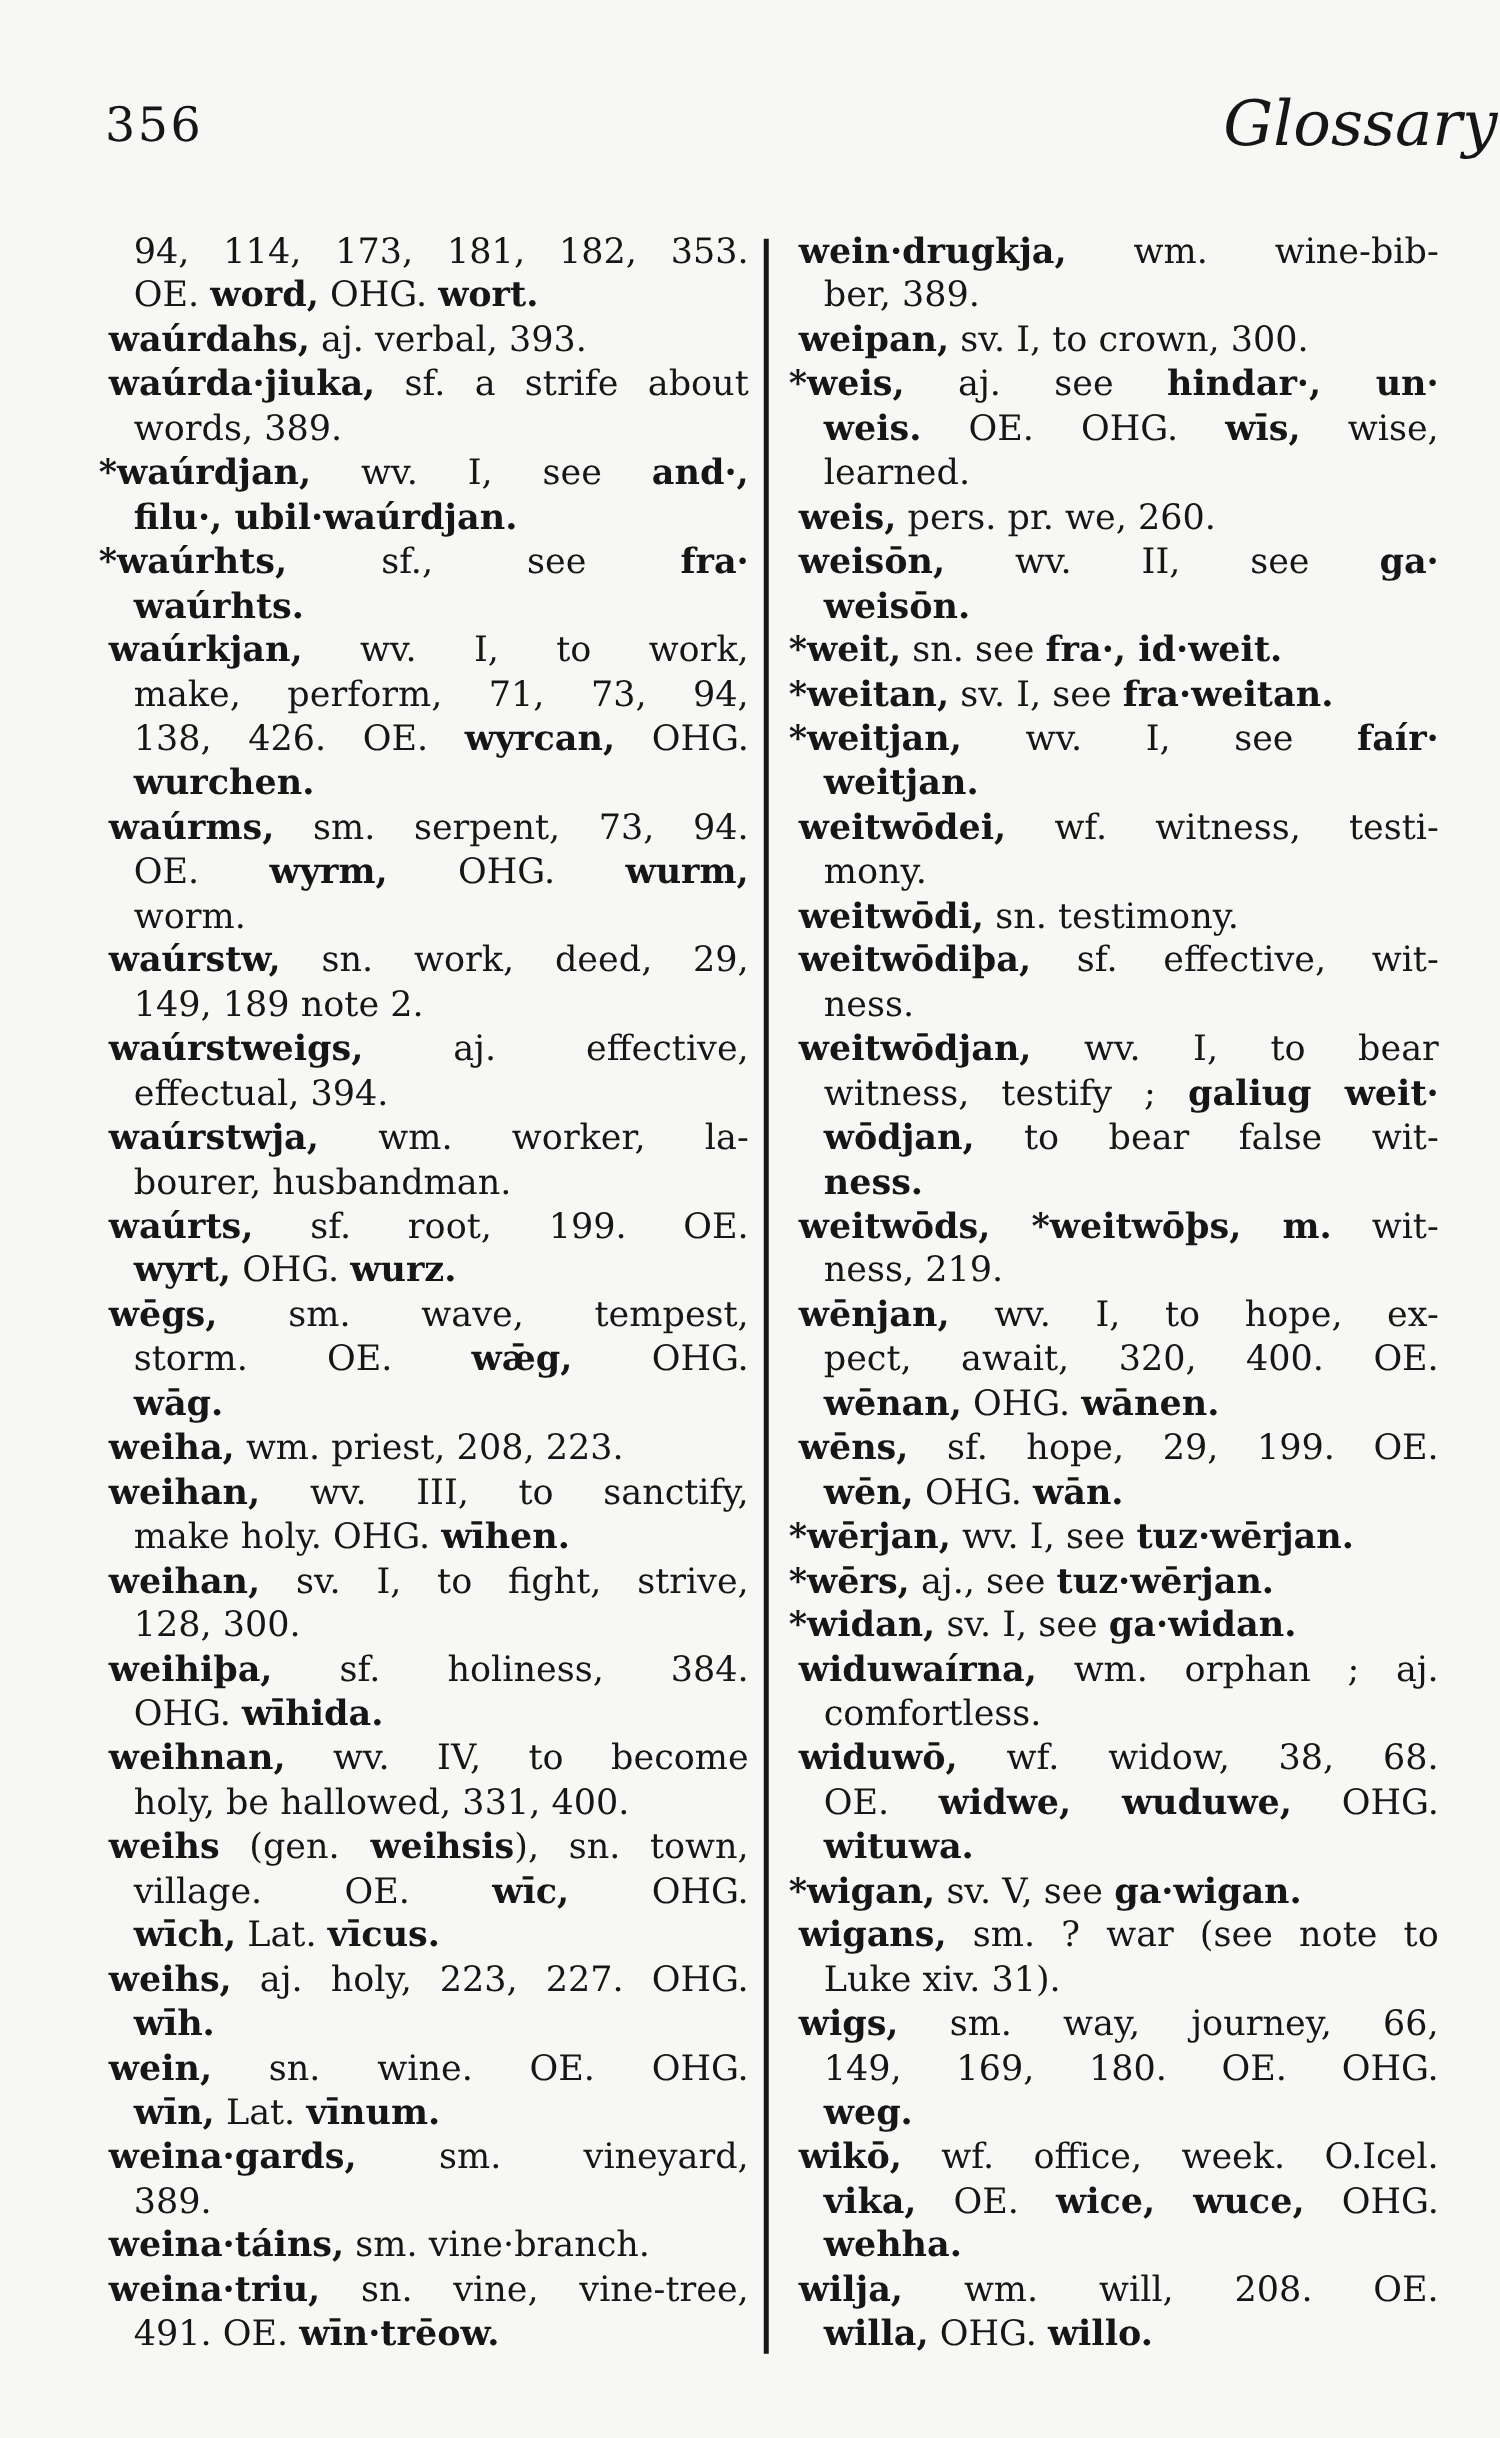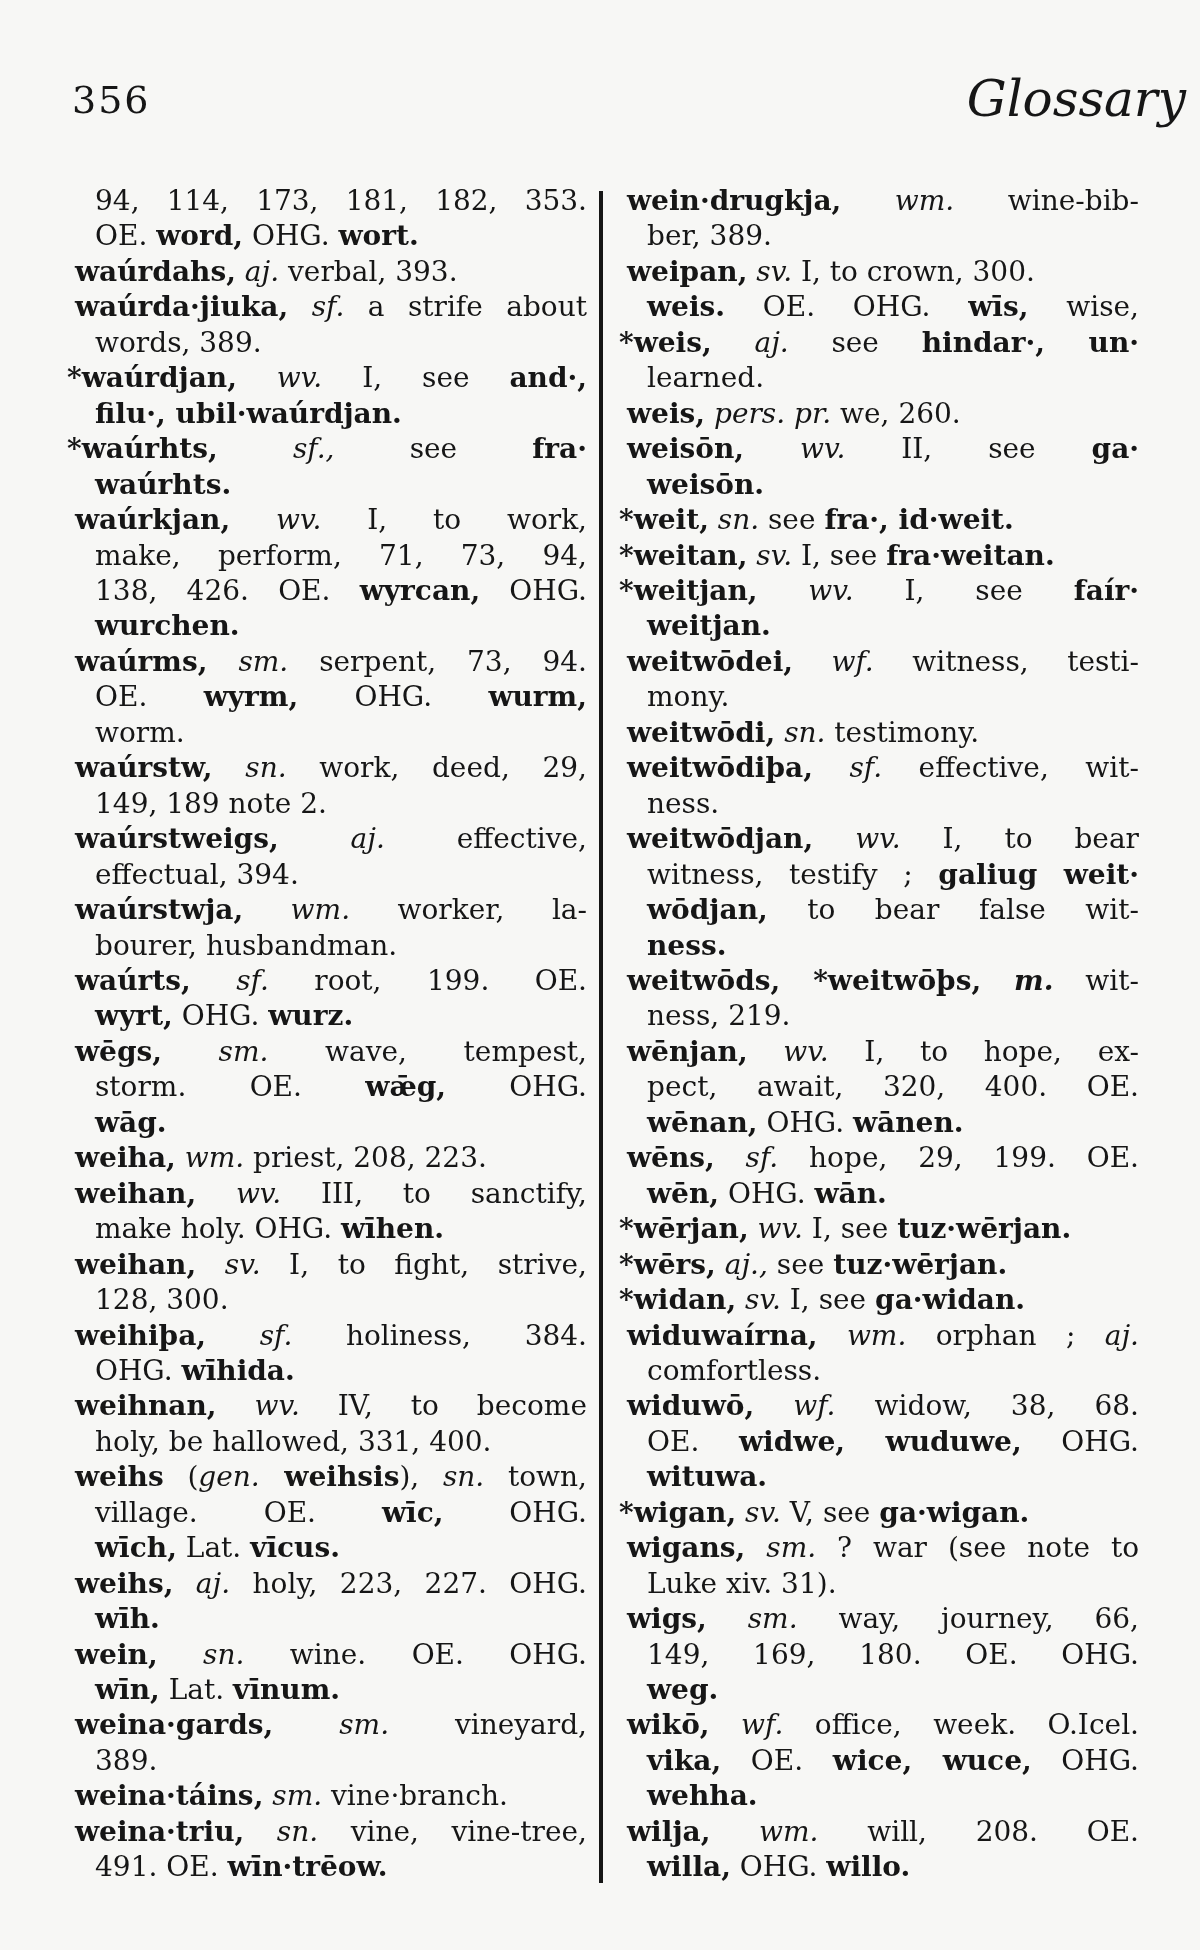--- a/index.html
+++ b/index.html
@@ -8,21 +8,21 @@
   }
   html,body{margin:0;padding:0;}
   body{
     width:1200px;height:1950px;
     background:var(--paper);
     font-family:"DejaVu Serif","Liberation Serif",serif;
     color:var(--ink);
     position:relative;
     overflow:hidden;
   }
-  .page{position:absolute;inset:0;}
+  .page{position:absolute;inset:0;margin-left:12px;}
   .page-number{
     position:absolute;left:72px;top:78px;
     font-size:38px;letter-spacing:2px;
   }
   .page-title{
     position:absolute;left:16px;top:70px;width:1170px;
     text-align:right;
     font-size:50px;font-style:italic;
   }
   .divider{
@@ -35,21 +35,21 @@
     font-size:28px;line-height:35.45px;
     text-align:left;
   }
   .col-left{left:75px;}
   .col-right{left:627px;}
   .line{white-space:normal;}
   .line.ind{padding-left:20px;}
   .line.just{text-align:justify;text-align-last:justify;}
   .line.star{text-indent:-8px;}
   .bold{font-weight:bold;}
-  .ital{font-style:italic;}
+  .ital{}
 </style>
 </head>
 <body>
 
 <div class="page">
   <div class="page-number">356</div>
   <div class="page-title">Glossary</div>
   <div class="divider"></div>
   <div class="col col-left">
       <div class="line ind just"><span>94, 114, 173, 181, 182, 353.</span></div>
@@ -98,22 +98,22 @@
       <div class="line just"><span class="bold">weina·gards,</span><span class="ital"> sm.</span><span> vineyard,</span></div>
       <div class="line ind"><span>389.</span></div>
       <div class="line"><span class="bold">weina·táins,</span><span class="ital"> sm.</span><span> vine·branch.</span></div>
       <div class="line just"><span class="bold">weina·triu,</span><span class="ital"> sn.</span><span> vine, vine-tree,</span></div>
       <div class="line ind"><span>491.  OE. </span><span class="bold">wīn·trēow.</span></div>
     </div>
   <div class="col col-right">
       <div class="line just"><span class="bold">wein·drugkja,</span><span class="ital"> wm.</span><span> wine-bib-</span></div>
       <div class="line ind"><span>ber, 389.</span></div>
       <div class="line"><span class="bold">weipan,</span><span class="ital"> sv.</span><span> I, to crown, 300.</span></div>
+      <div class="line just star"><span class="bold">*weis,</span><span class="ital"> aj.</span><span> see </span><span class="bold">hindar·, un·</span></div>
       <div class="line ind just"><span class="bold">weis.</span><span> OE. OHG. </span><span class="bold">wīs,</span><span> wise,</span></div>
-      <div class="line just star"><span class="bold">*weis,</span><span class="ital"> aj.</span><span> see </span><span class="bold">hindar·, un·</span></div>
       <div class="line ind"><span>learned.</span></div>
       <div class="line"><span class="bold">weis,</span><span class="ital"> pers. pr.</span><span> we, 260.</span></div>
       <div class="line just"><span class="bold">weisōn,</span><span class="ital"> wv.</span><span> II, see </span><span class="bold">ga·</span></div>
       <div class="line ind"><span class="bold">weisōn.</span></div>
       <div class="line star"><span class="bold">*weit,</span><span class="ital"> sn.</span><span> see </span><span class="bold">fra·, id·weit.</span></div>
       <div class="line star"><span class="bold">*weitan,</span><span class="ital"> sv.</span><span> I, see </span><span class="bold">fra·weitan.</span></div>
       <div class="line just star"><span class="bold">*weitjan,</span><span class="ital"> wv.</span><span> I, see </span><span class="bold">faír·</span></div>
       <div class="line ind"><span class="bold">weitjan.</span></div>
       <div class="line just"><span class="bold">weitwōdei,</span><span class="ital"> wf.</span><span> witness, testi-</span></div>
       <div class="line ind"><span>mony.</span></div>

